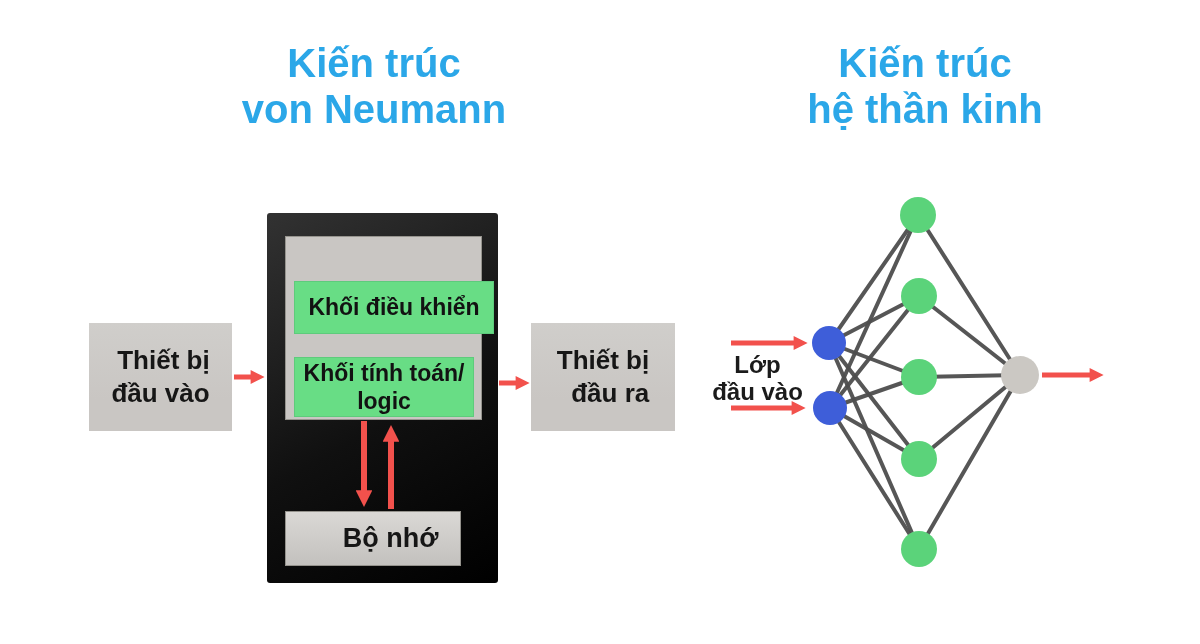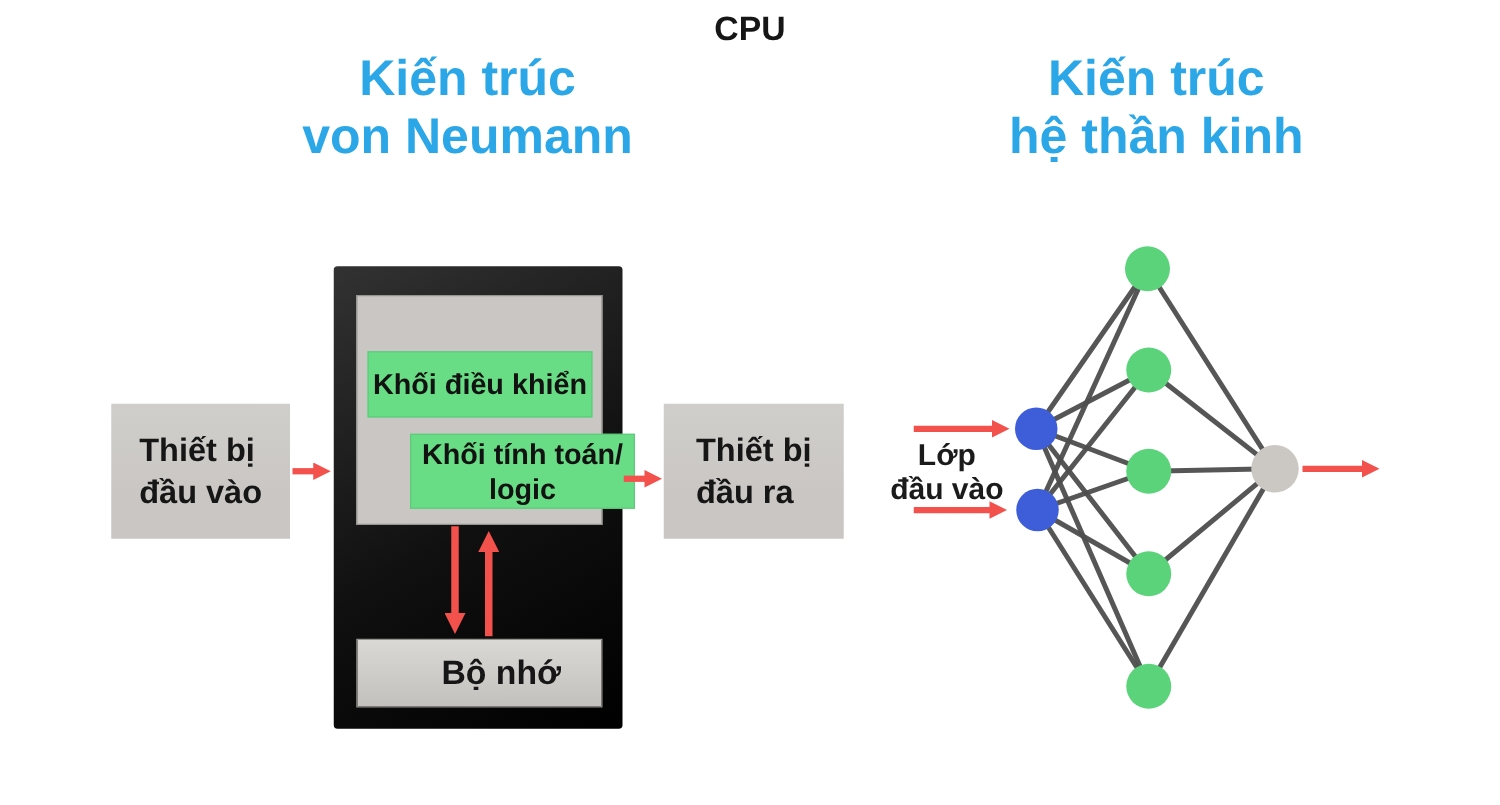--- a/index.html
+++ b/index.html
@@ -2,37 +2,37 @@
 <html style="--title-blue: #2BA7E8; --arrow-red: #F2514C; --box-gray: #C9C6C3; --box-green: #68DD85; --frame-black: #111111; --node-green: #5BD37A; --node-blue: #3E5ED9; --node-gray: #CBC8C3; --line-gray: #4E4E4E; --text-dark: #161616;"><head>
 <meta charset="utf-8">
 <style>
   html,body{margin:0;padding:0;}
   body{font-family:"Liberation Sans","DejaVu Sans",sans-serif;background:#fff;}
   #stage{position:relative;width:1200px;height:644px;background:#fff;overflow:hidden;}
   .title{position:absolute;text-align:center;font-weight:700;font-size:40px;line-height:46px;
          color:var(--title-blue,#2BA7E8);white-space:pre-line;}
   #title-left{left:212px;top:40px;width:324px;}
   #title-right{left:763px;top:40px;width:324px;}
-  .gbox{position:absolute;display:flex;align-items:center;justify-content:center;text-align:left;
+  .gbox{position:absolute;display:flex;align-items:center;justify-content:center;text-align:right;
         background:linear-gradient(180deg,#d0cecb 0%,var(--box-gray,#C9C6C3) 70%);
         color:var(--text-dark,#161616);font-weight:600;white-space:pre-line;box-sizing:border-box;}
   #input-device{left:89px;top:323px;width:143px;height:108px;font-size:26px;line-height:33px;}
   #output-device{left:531px;top:323px;width:144px;height:108px;font-size:26px;line-height:33px;}
   #cpu-frame{position:absolute;left:267px;top:213px;width:231px;height:370px;
              background:linear-gradient(150deg,#323232 0%,#101010 55%,#000 100%);border-radius:3px;}
   #cpu-box{left:285px;top:236px;width:197px;height:184px;border:1px solid #96948e;
            align-items:flex-start;background:var(--box-gray,#C9C6C3);}
   #cpu-label{position:absolute;left:0;top:8px;width:100%;text-align:center;font-size:27px;
              font-weight:600;color:var(--text-dark,#161616);}
   .greenbox{position:absolute;display:flex;align-items:center;justify-content:center;text-align:center;
             background:var(--box-green,#68DD85);border:1px solid #5ecb7c;color:#121212;
             font-weight:600;white-space:pre-line;box-sizing:border-box;}
-  #control-unit{left:294px;top:281px;width:180px;height:53px;font-size:23px;}
-  #alu-unit{left:294px;top:347px;width:180px;height:60px;font-size:23px;line-height:28px;margin-left:34px;}
-  #memory-box{left:285px;top:511px;width:197px;height:55px;font-size:27px;
+  #control-unit{left:294px;top:281px;width:200px;height:53px;font-size:23px;}
+  #alu-unit{left:294px;top:357px;width:180px;height:60px;font-size:23px;line-height:28px;}
+  #memory-box{left:285px;top:511px;width:176px;height:55px;font-size:27px;
               background:linear-gradient(180deg,#dad8d5 0%,#c3c1be 100%);border:1px solid #94928c;padding-left:35px;}
   .nn-label{position:absolute;text-align:center;font-weight:600;color:#1b1b1b;
             font-size:24px;line-height:27px;white-space:pre-line;}
   #nn-input-label{left:695px;top:351px;width:125px;}
   #nn-output-label{left:1030px;top:400px;width:160px;}
   #nn-hidden-label{left:820px;top:574px;width:210px;}
   #diagram-svg{position:absolute;left:0;top:0;pointer-events:none;}
   .cline{stroke:var(--line-gray,#4E4E4E);stroke-width:4;stroke-linecap:round;opacity:.95;}
   .rarrow{stroke:var(--arrow-red,#F2514C);stroke-width:5;fill:none;}
   .rarrow-thick{stroke:var(--arrow-red,#F2514C);stroke-width:6;fill:none;}
@@ -52,21 +52,20 @@
 hệ thần kinh</div>
 
   <div id="cpu-frame"></div>
 
   <div id="input-device" class="gbox">Thiết bị
 đầu vào</div>
   <div id="output-device" class="gbox">Thiết bị
 đầu ra</div>
 
   <div id="cpu-box" class="gbox"></div>
-  <div id="cpu-label">CPU</div>
   <div id="control-unit" class="greenbox">Khối điều khiển</div>
   <div id="alu-unit" class="greenbox">Khối tính toán/
 logic</div>
   <div id="memory-box" class="gbox">Bộ nhớ</div>
 
   <div id="nn-input-label" class="nn-label">Lớp
 đầu vào</div>
 
   <svg id="diagram-svg" width="1200" height="644" viewBox="0 0 1200 644">
     <defs>

